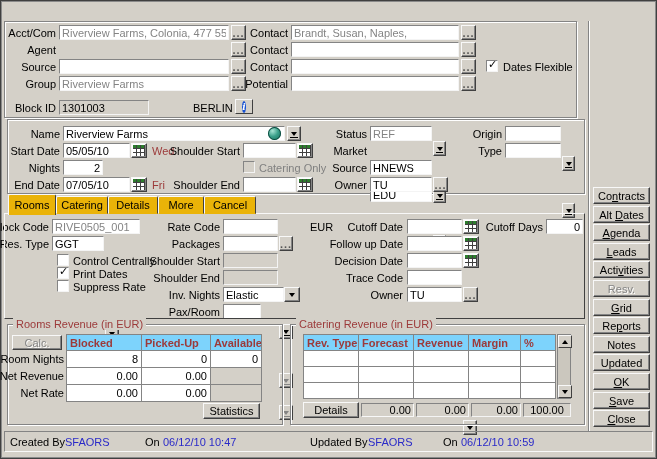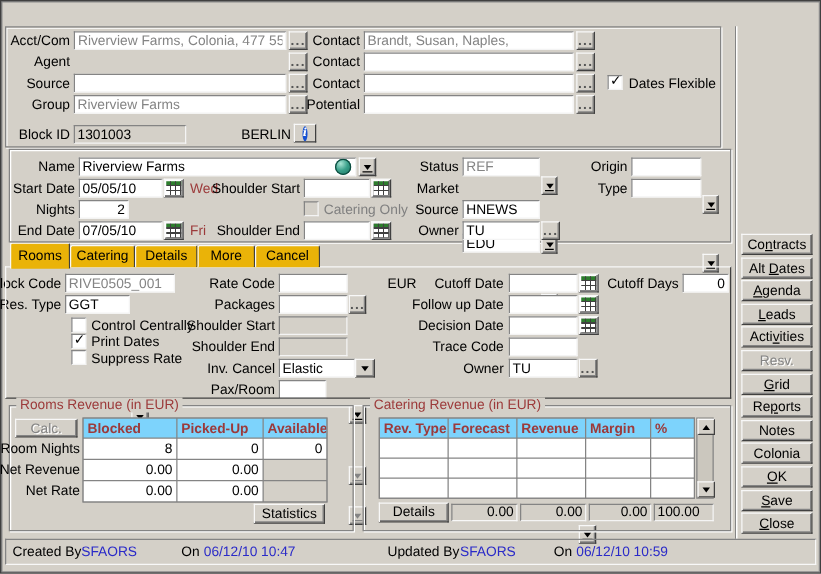--- a/index.html
+++ b/index.html
@@ -250,21 +250,21 @@
   <span class="t" style="right:437px;top:255px">Shoulder Start</span>
   <input class="field flat" style="left: 223px; top: 253px; width: 55px;">
   <button class="btn3 lov dis" style="left:279px;top:253px;width:14px;height:15px">
       <span></span>
     </button>
   <span class="t" style="right:437px;top:272px">Shoulder End</span>
   <input class="field flat" style="left: 223px; top: 270px; width: 55px;">
   <button class="btn3 lov dis" style="left:279px;top:270px;width:14px;height:15px">
       <span></span>
     </button>
-  <span class="t" style="right:437px;top:289px">Inv. Cancel</span>
+  <span class="t" style="right:437px;top:289px">Inv. Nights</span>
   <input class="field" style="left: 223px; top: 287px; width: 61px;" value="Elastic">
   <button class="btn3 combo" style="left:284px;top:287px;width:16px;height:15px">
       <span></span>
     </button>
   <span class="t" style="right:437px;top:306px">Pax/Room</span>
   <input class="field" style="left: 223px; top: 304px; width: 38px;" value="">
 
   <span class="t" style="right:254px;top:221px">Cutoff Date</span>
   <input class="field" style="left: 407px; top: 219px; width: 55px;" value="">
   <button class="cal" style="left:463px;top:219px"><span></span></button>
@@ -344,21 +344,21 @@
     <button class="sbtn" style="bottom:0">
         <span class="tri-dn"></span>
       </button>
   </div>
   <button class="btn3" style="left:303px;top:402px;width:56px;height:16px">
       <span>Details</span>
     </button>
   <div class="field flat num sunkbar" style="left:361px;top:403px;width:53px;height:14px;text-align:right">0.00</div>
   <div class="field flat num" style="left:416px;top:403px;width:53px;height:14px;text-align:right">0.00</div>
   <div class="field flat num" style="left:471px;top:403px;width:50px;height:14px;text-align:right">0.00</div>
-  <div class="field flat num" style="left:523px;top:403px;width:48px;height:14px;text-align:left">100.00</div>
+  <div class="field flat num" style="left:523px;top:403px;width:48px;height:14px;text-align:center">100.00</div>
 
   <button class="sidebtn" style="top:187px">
       <span>Co<u>n</u>tracts</span>
     </button>
   <button class="sidebtn" style="top:206px">
       <span>Alt <u>D</u>ates</span>
     </button>
   <button class="sidebtn" style="top:224px">
       <span><u>A</u>genda</span>
     </button>
@@ -374,21 +374,21 @@
   <button class="sidebtn" style="top:299px">
       <span><u>G</u>rid</span>
     </button>
   <button class="sidebtn" style="top:317px">
       <span>Re<u>p</u>orts</span>
     </button>
   <button class="sidebtn" style="top:336px">
       <span>Notes</span>
     </button>
   <button class="sidebtn" style="top:354px">
-      <span>Colonia</span>
+      <span>Updated</span>
     </button>
   <button class="sidebtn" style="top:373px">
       <span><u>O</u>K</span>
     </button>
   <button class="sidebtn" style="top:392px">
       <span><u>S</u>ave</span>
     </button>
   <button class="sidebtn" style="top:410px">
       <span><u>C</u>lose</span>
     </button>

